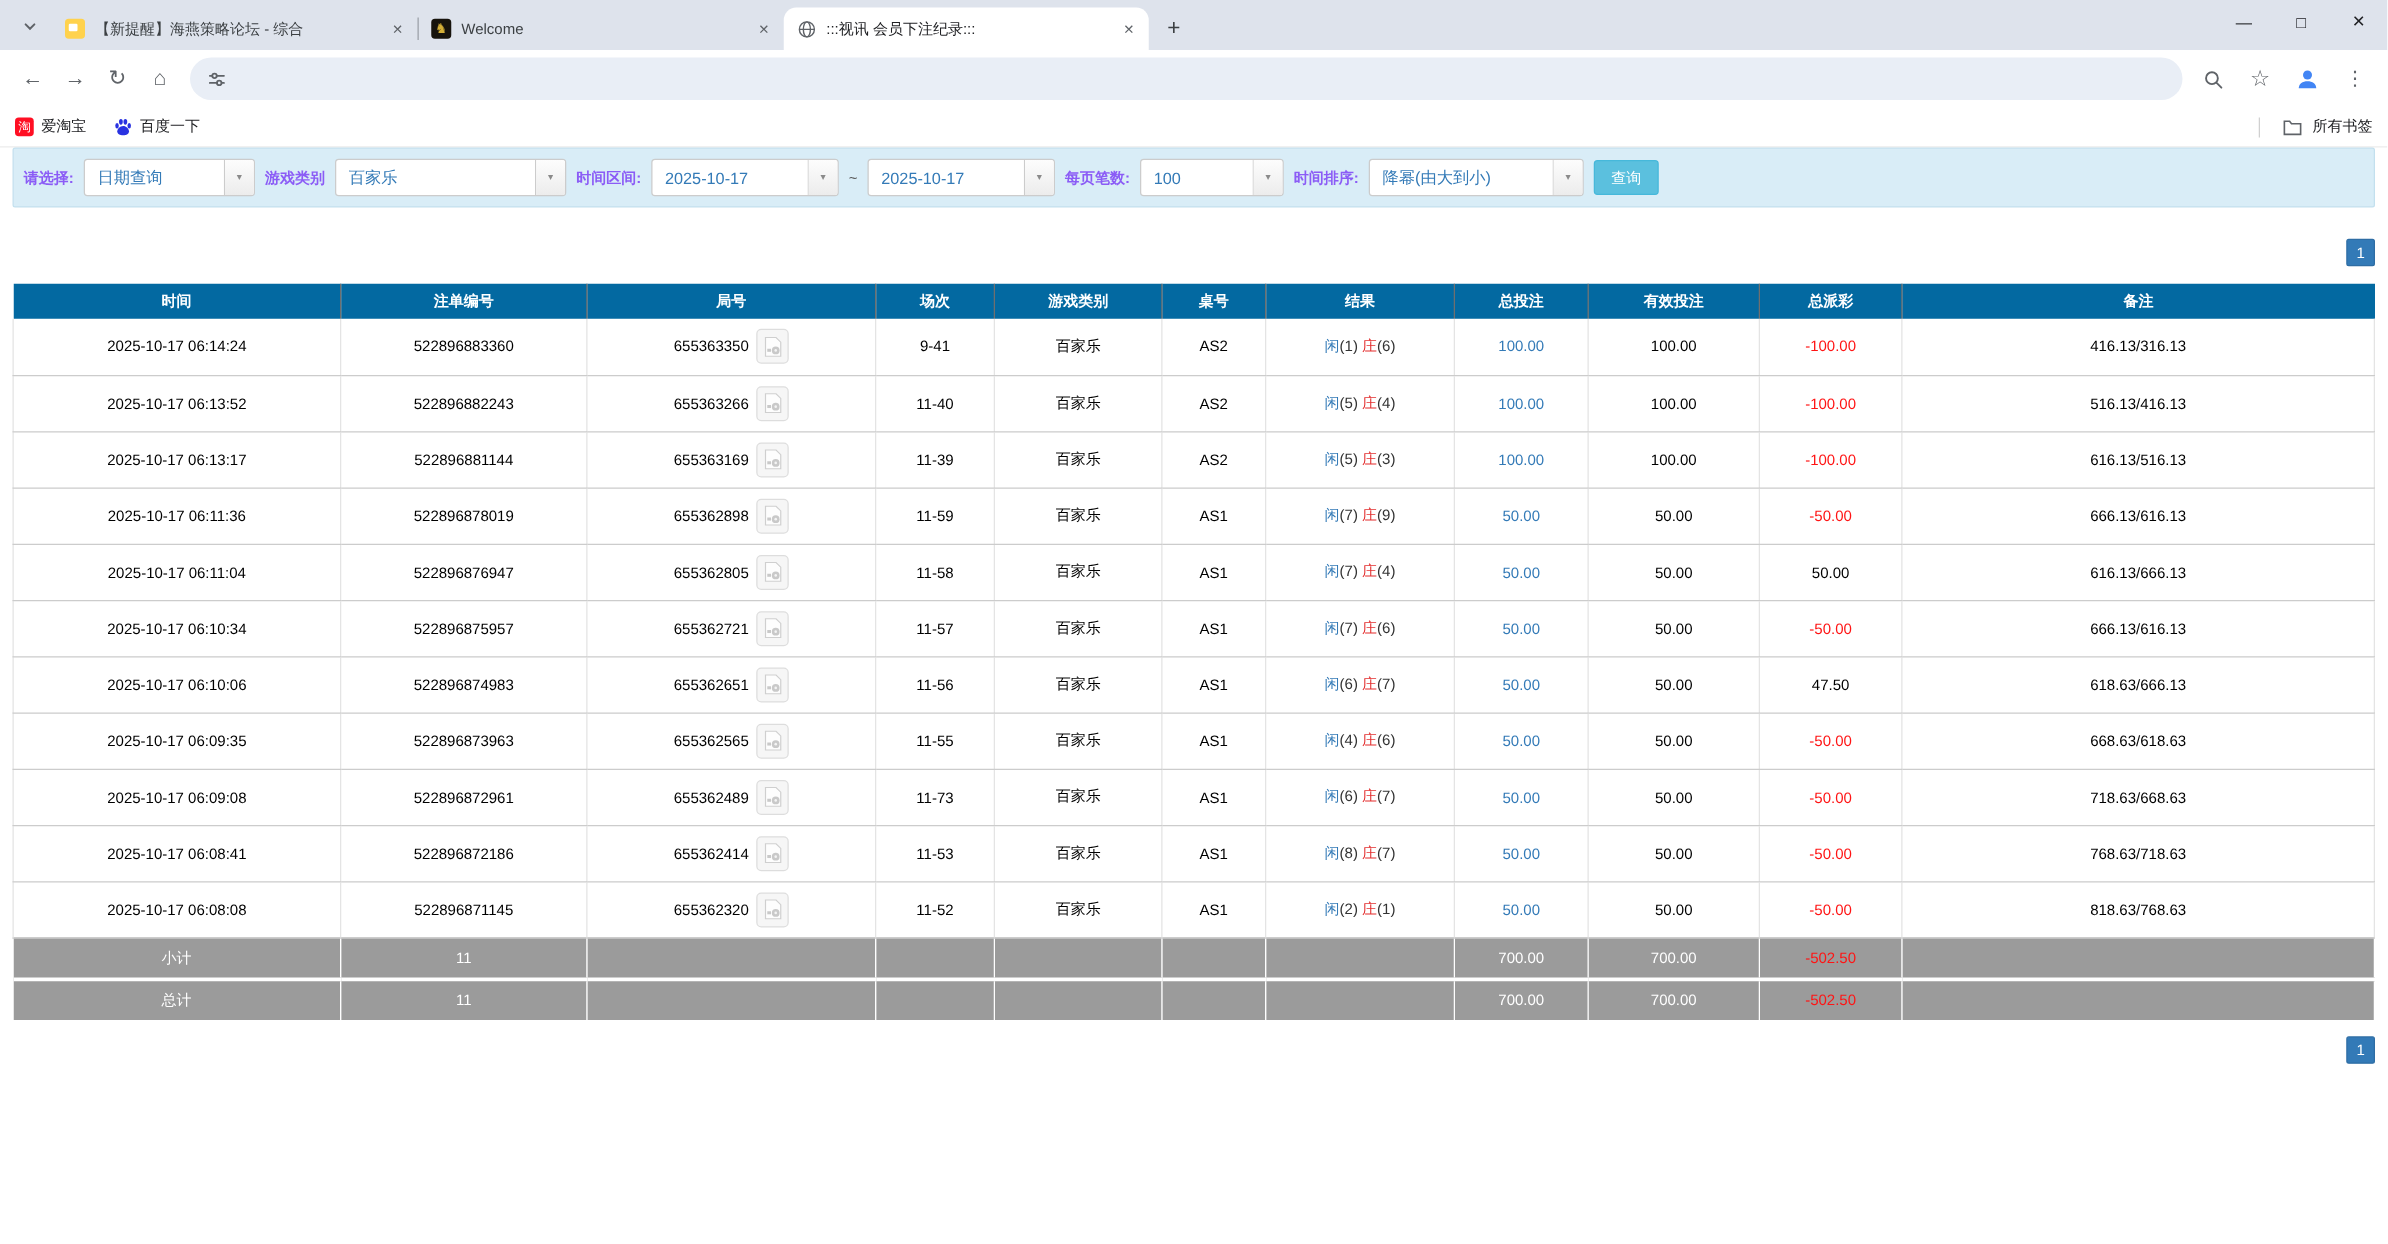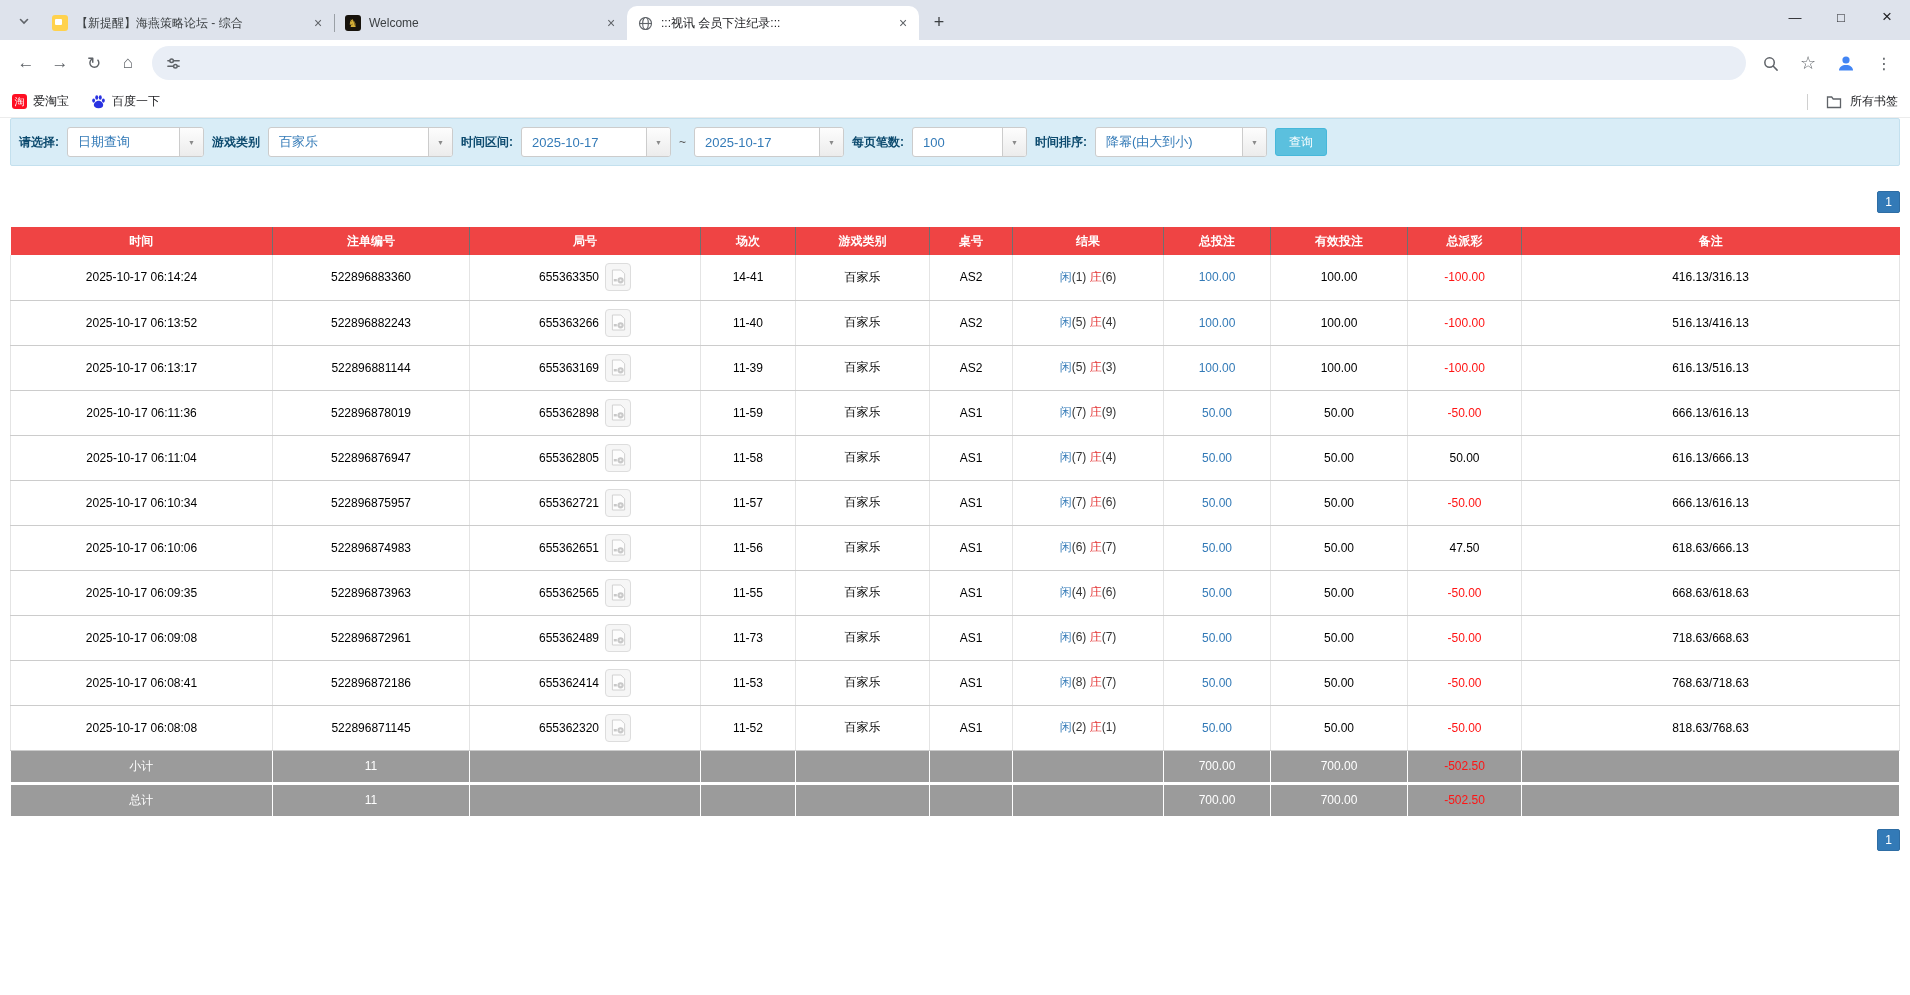--- a/index.html
+++ b/index.html
@@ -32,38 +32,38 @@
   .bm-item { display:flex; align-items:center; gap:6px; margin-right:22px; cursor:pointer; }
   .bm-fav-taobao { width:15px; height:15px; background:#ff0f23; border-radius:3px; color:#fff; font-size:10px; display:flex; align-items:center; justify-content:center; }
   .bm-right { margin-left:auto; display:flex; align-items:center; gap:8px; }
   .bm-divider { width:1px; height:16px; background:#d0d0d0; margin-right:10px; }
 
   
   .content { padding:0 10px; }
   .page-title { margin:48px 0 18px 2px; font-size:18px; font-weight:400; color:#333; }
 
   .filterbar { background:#d9edf7; border:1px solid #c3e0ee; border-radius:2px; padding:8px; display:flex; align-items:center; gap:8px; font-size:12px; }
-  .flabel { color:#0c4a6e; font-weight:bold; white-space:nowrap; }
+  .flabel { color:#8b5cf6; font-weight:bold; white-space:nowrap; }
   .dd { background:#fff; border:1px solid #ccc; border-radius:3px; height:30px; display:flex; align-items:stretch; cursor:pointer; }
   .dd .dd-val { padding:0 10px; color:#337ab7; font-size:13px; display:flex; align-items:center; flex:1; white-space:nowrap; overflow:hidden; }
   .dd .dd-arrow { width:24px; border-left:1px solid #ccc; display:flex; align-items:center; justify-content:center; color:#8a8a8a; font-size:7px; background:linear-gradient(#fdfdfd,#ececec); border-radius:0 2px 2px 0; }
   .w-select{width:137px;} .w-game{width:185px;} .w-date{width:150px;} .w-size{width:115px;} .w-sort{width:172px;}
   .tilde { color:#555; }
   .btn-search { background:#5bc0de; color:#fff; border:1px solid #46b8da; border-radius:3px; height:28px; padding:0 13px; font-size:12px; cursor:pointer; }
 
   .infobar { margin-top:26px; background:#dff0d8; padding:8px 12px; display:flex; justify-content:space-between; align-items:center; font-size:12px; }
   .info-left { color:#3c763d; }
   .info-right { color:#ee1c1c; }
 
   .pagi { display:flex; justify-content:flex-end; margin-top:25px; }
   .page-btn { min-width:23px; height:22px; background:#337ab7; border:1px solid #2e6da4; color:#fff; font-size:12px; display:flex; align-items:center; justify-content:center; border-radius:2px; cursor:pointer; }
   .pagi-bottom { margin-top:13px; }
 
   table.bets { width:100%; border-collapse:collapse; table-layout:fixed; margin-top:14px; font-size:12px; }
-  table.bets thead th { background:#ef4444; color:#fff; height:28px; font-weight:bold; font-size:12px; border-right:1px solid #6f6f6f; }
+  table.bets thead th { background:#0369a1; color:#fff; height:28px; font-weight:bold; font-size:12px; border-right:1px solid #6f6f6f; }
   table.bets thead th:last-child { border-right:none; }
   table.bets tbody td { height:45px; text-align:center; color:#000; background:#fff; border-bottom:1px solid #ccc; border-right:1px solid #e4e4e4; overflow:hidden; }
   table.bets tbody tr td:first-child { border-left:1px solid #e4e4e4; }
   table.bets tbody tr td:last-child { border-right:1px solid #e4e4e4; }
   table.bets tfoot td { background:#9b9b9b; color:#fff; height:33px; text-align:center; border-right:1px solid #fff; font-size:12px; }
   table.bets tfoot tr.total-row td { border-top:3px solid #fff; }
   .blue { color:#337ab7; }
   .neg { color:#ff1414; }
   .res-p { color:#337ab7; } .res-b { color:#e33030; } .res-n { color:#333; }
   .round-wrap { display:inline-flex; align-items:center; gap:6px; }
@@ -259,21 +259,21 @@
               <span>655363350</span>
               <span class="vidbtn">
                 <svg width="15" height="17" viewBox="0 0 16 18">
                   <path d="M1.5 1h9l4 4v12h-13z" fill="#fdfdfd" stroke="#cfcfcf"></path>
                   <rect x="3" y="10.6" width="3.2" height="2.6" fill="#c9c9c9"></rect>
                   <circle cx="10.2" cy="12" r="3.3" fill="#c9c9c9"></circle>
                   <circle cx="10.2" cy="12" r="1.1" fill="#f4f4f4"></circle>
                 </svg>
               </span>
             </span></td>
-          <td>14-41</td>
+          <td>9-41</td>
           <td>百家乐</td>
           <td>AS2</td>
           <td><span class="res-p">闲</span><span class="res-n">(1)</span> <span class="res-b">庄</span><span class="res-n">(6)</span></td>
           <td><span class="blue">100.00</span></td>
           <td>100.00</td>
           <td><span class="neg">-100.00</span></td>
           <td>416.13/316.13</td>
         </tr>
         <tr>
           <td>2025-10-17 06:13:52</td>

